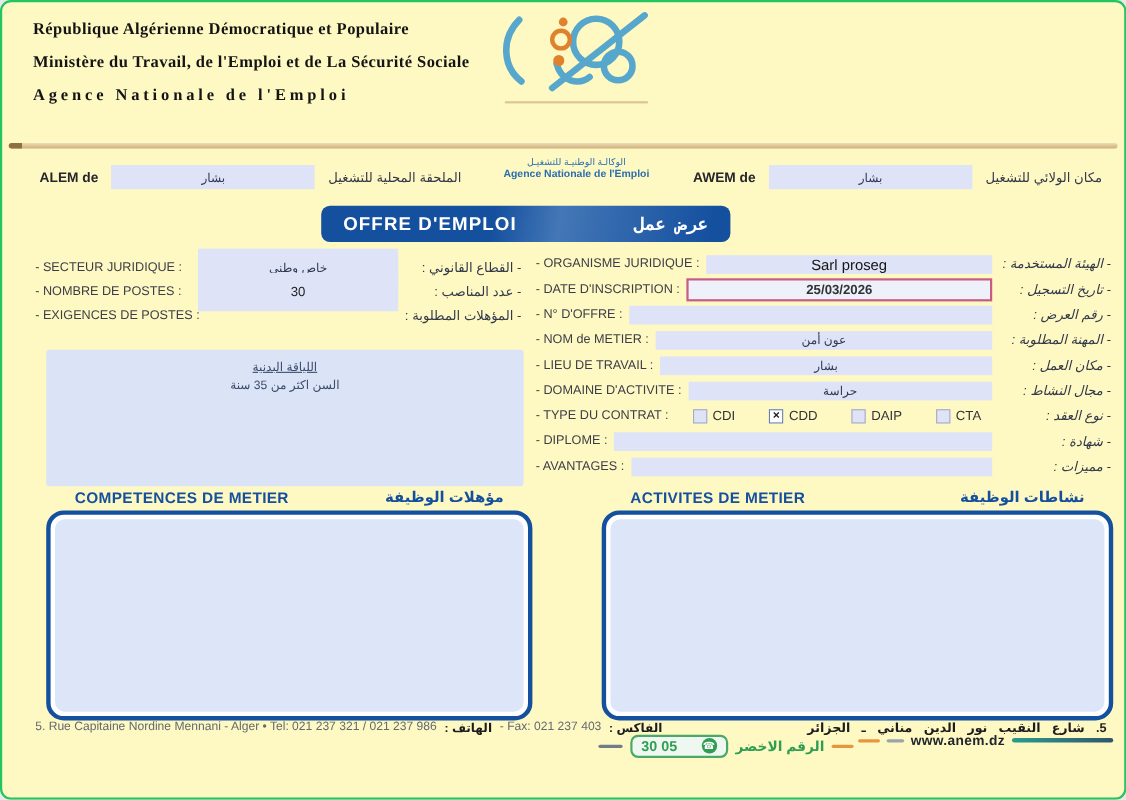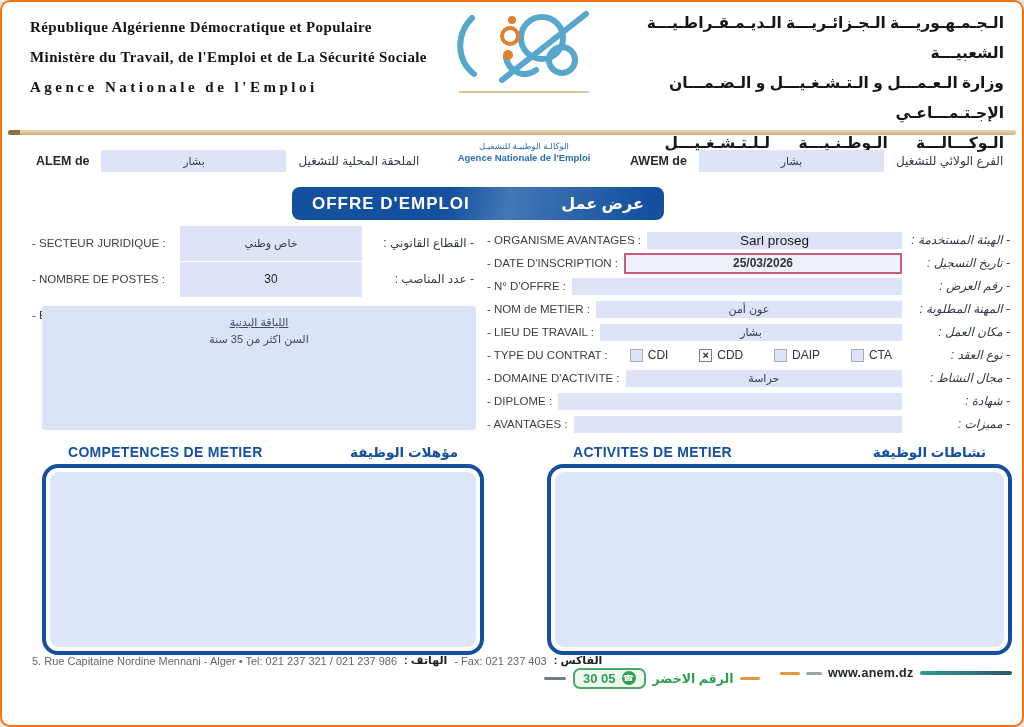--- a/index.html
+++ b/index.html
@@ -1,19 +1,19 @@
 <!DOCTYPE html>
 <html><head>
 <meta charset="utf-8">
 <style>
   html,body{margin:0;padding:0;background:#e8e8e8;}
   *{box-sizing:border-box;}
   .page{
-    position:relative;width:1024px;height:727px;background:#ffffff;
-    border:2px solid #f97316;border-radius:10px;overflow:hidden;
+    position:relative;width:1024px;height:727px;background:#fef9c3;
+    border:2px solid #22c55e;border-radius:10px;overflow:hidden;
     font-family:"Liberation Sans","DejaVu Sans",sans-serif;color:#222;
   }
   
   .hdr-left{position:absolute;left:28px;top:10px;}
   .hdr-left div{font-family:"Liberation Serif","DejaVu Serif",serif;font-weight:bold;font-size:15px;line-height:30px;color:#141414;letter-spacing:.4px;}
   .hdr-left .l3{letter-spacing:3.5px;}
   .logo{position:absolute;left:447px;top:6px;width:150px;text-align:center;}
   .logo-divider{height:2px;background:#dcc49a;margin:1px 10px 2px;}
   .logo-ar{font-size:8.5px;color:#2a6db0;direction:rtl;line-height:11px;margin-top:48px;}
   .logo-fr{font-size:9.5px;font-weight:bold;color:#2a6db0;line-height:12px;}
@@ -28,63 +28,63 @@
   .alem{left:34px;}
   .awem{left:628px;}
   .agency-label{font-size:12.5px;font-weight:600;color:#26262c;white-space:nowrap;}
   .agency-field{width:185px;height:22px;background:#dfe3f7;display:flex;align-items:center;justify-content:center;font-size:11px;color:#2e3a55;}
   .agency-ar{direction:rtl;font-size:12px;color:#33394a;white-space:nowrap;}
   
   .banner{position:absolute;left:290px;top:185px;width:372px;height:33px;border-radius:8px;
     background:linear-gradient(100deg,#15509f 0%,#15509f 42%,#4377b6 58%,#15509f 95%);
     display:flex;align-items:center;justify-content:space-between;padding:0 20px;color:#fff;}
   .banner-fr{font-size:17px;font-weight:bold;letter-spacing:1px;}
-  .banner-ar{font-size:16px;font-weight:bold;direction:rtl;}
-  
-  .col-left{position:absolute;left:30px;top:231px;width:442px;display:flex;flex-direction:column;gap:16px;}
+  .banner-ar{font-size:16px;font-weight:bold;direction:rtl;font-family:Liberation Mono, monospace;}
+  
+  .col-left{position:absolute;left:30px;top:231px;width:442px;display:flex;flex-direction:column;gap:2px;}
   .col-right{position:absolute;left:485px;top:229px;width:523px;display:flex;flex-direction:column;gap:5px;}
   .frow{display:flex;align-items:center;height:20px;}
   .col-right .frow{height:18px;}
   .flabel{font-size:11.5px;color:#3d3d47;white-space:nowrap;}
   .col-left .flabel{width:148px;}
   .ffield{height:35px;background:#dfe3f7;display:flex;align-items:center;justify-content:center;font-size:11px;color:#2e3a55;}
   .col-left .ffield{width:182px;}
   .col-right .ffield{flex:1;margin:0 10px 0 6px;height:17px;}
   .ffield.num{font-size:12px;color:#1f1f1f;}
   .ffield.big{font-size:13.5px;color:#151515;}
   .ffield.ghost{background:transparent;}
   .date-box{flex:1;margin:0 10px 0 6px;height:21px;border:2px solid #c95c7c;background:#eef0fa;
     display:flex;align-items:center;justify-content:center;font-size:12px;font-weight:600;color:#333;}
   .falabel{flex:1;direction:rtl;font-size:12px;color:#33394a;white-space:nowrap;}
   .col-right .falabel{flex:none;width:98px;font-style:italic;}
   .opts{flex:1;display:flex;align-items:center;justify-content:space-between;padding:0 10px 0 16px;margin:0 10px 0 6px;}
   .opt{display:flex;align-items:center;gap:5px;font-size:12px;color:#33333b;}
   .cbox{width:13px;height:13px;background:#dfe3f7;border:1px solid #a7abc0;font-size:11px;font-weight:bold;
     line-height:11px;text-align:center;color:#222;}
   .cbox.checked{background:#fff;border-color:#6b7fae;}
-  .exig-box{position:absolute;left:40px;top:304px;width:434px;height:124px;background:#dbe3f6;border-radius:3px;
+  .exig-box{position:absolute;left:40px;top:316px;width:434px;height:124px;background:#dbe3f6;border-radius:3px;
     direction:rtl;text-align:center;padding-top:8px;font-size:11px;color:#3c4c6e;line-height:17px;}
   .exig-box .u{text-decoration:underline;}
   
   .sec-head{position:absolute;top:442px;display:flex;justify-content:space-between;align-items:flex-end;padding:0 26px;}
   .sec-head.left{left:40px;width:442px;}
   .sec-head.right{left:545px;width:465px;}
   .sec-fr{color:#15509f;font-size:14px;font-weight:bold;letter-spacing:.3px;}
   .sec-ar{color:#15509f;font-size:13.5px;font-weight:bold;direction:rtl;}
   .bigbox{position:absolute;top:462px;height:191px;border:4px solid #15509f;border-radius:16px;background:#fff;padding:4px;}
   .bigbox.left{left:40px;width:442px;}
   .bigbox.right{left:545px;width:465px;}
   .bigbox-inner{width:100%;height:100%;background:#dde5f8;border-radius:9px;font-size:11px;color:#3c4c6e;}
   
   .green-grp{position:absolute;left:542px;top:664px;height:24px;display:flex;align-items:center;gap:7px;}
   .site-grp{position:absolute;left:778px;top:661px;height:20px;display:flex;align-items:center;gap:6px;}
   .dash-o{width:20px;height:3px;background:#e8963e;border-radius:2px;}
   .dash-g{width:16px;height:3px;background:#9aa4ac;border-radius:2px;}
   .dash-d{width:22px;height:3px;background:#6e7d88;border-radius:2px;}
-  .badge{display:flex;align-items:center;gap:6px;border:2px solid #4aa968;border-radius:7px;background:#eef8f1;padding:1px 8px;}
+  .badge{display:flex;align-items:center;gap:22px;border:2px solid #4aa968;border-radius:7px;background:#eef8f1;padding:1px 8px;}
   .badge-num{font-size:13px;font-weight:bold;color:#2f9e52;}
   .phone-ic{width:14px;height:14px;border-radius:50%;background:#2f9e52;color:#fff;font-size:9px;display:flex;align-items:center;justify-content:center;}
   .green-label{font-size:12.5px;font-weight:bold;color:#2f9e52;direction:rtl;}
   .site{font-size:12.5px;font-weight:600;color:#20262e;letter-spacing:.3px;}
   .teal-line{width:92px;height:4px;border-radius:2px;background:linear-gradient(to right,#2a9b8f,#31566b);}
   .addr-row{position:absolute;left:30px;right:16px;top:652px;display:flex;align-items:center;gap:7px;font-size:11px;color:#63696f;}
   .addr-ar-lbl{direction:rtl;font-weight:bold;color:#1d1d1d;font-size:11px;white-space:nowrap;}
   .addr-ar{flex:1;direction:rtl;font-weight:bold;color:#1d1d1d;font-size:11.5px;word-spacing:7px;white-space:nowrap;}
 </style>
 </head>
@@ -111,37 +111,32 @@
         <circle cx="62" cy="12" r="4"></circle>
         <circle cx="58" cy="47" r="5"></circle>
       </g>
       <circle cx="60" cy="28" r="8" fill="none" stroke="#e0812e" stroke-width="4"></circle>
     </svg>
     <div class="logo-divider"></div>
     <div class="logo-ar">الوكالـة الوطنيـة للتشغيـل</div>
     <div class="logo-fr">Agence Nationale de l'Emploi</div>
   </div>
 
-  <div class="hdr-right">
-    <div class="l1">الـجـمـهـوريـــة الـجـزائـريـــة الـديـمـقـراطـيـــة الشعبيـــة</div>
-    <div class="l2">وزارة الـعـمـــل و الـتـشـغـيـــل و الـضـمـــان الإجـتـمـــاعـي</div>
-    <div class="l3">الـوكـــالـــة الـوطـنـيـــة لـلـتـشـغـيـــل</div>
-  </div>
 
   <div class="top-sep"></div>
 
   <div class="agency alem">
     <span class="agency-label">ALEM de</span>
     <span class="agency-field">بشار</span>
     <span class="agency-ar">الملحقة المحلية للتشغيل</span>
   </div>
   <div class="agency awem">
     <span class="agency-label">AWEM de</span>
     <span class="agency-field">بشار</span>
-    <span class="agency-ar">الفرع الولائي للتشغيل</span>
+    <span class="agency-ar">مكان الولائي للتشغيل</span>
   </div>
 
   <div class="banner">
     <span class="banner-fr">OFFRE D'EMPLOI</span>
     <span class="banner-ar">عرض عمل</span>
   </div>
 
   <div class="col-left">
     <div class="frow">
       <span class="flabel">- SECTEUR JURIDIQUE :</span>
@@ -160,21 +155,21 @@
     </div>
   </div>
 
   <div class="exig-box">
     <div class="u">اللياقة البدنية</div>
     <div>السن اكثر من 35 سنة</div>
   </div>
 
   <div class="col-right">
     <div class="frow">
-      <span class="flabel">- ORGANISME AVANTAGES :</span>
+      <span class="flabel">- ORGANISME JURIDIQUE :</span>
       <span class="ffield big">Sarl proseg</span>
       <span class="falabel">- الهيئة المستخدمة :</span>
     </div>
     <div class="frow">
       <span class="flabel">- DATE D'INSCRIPTION :</span>
       <span class="date-box">25/03/2026</span>
       <span class="falabel">- تاريخ التسجيل :</span>
     </div>
     <div class="frow">
       <span class="flabel">- N° D'OFFRE :</span>
@@ -185,45 +180,45 @@
       <span class="flabel">- NOM de METIER :</span>
       <span class="ffield">عون أمن</span>
       <span class="falabel">- المهنة المطلوبة :</span>
     </div>
     <div class="frow">
       <span class="flabel">- LIEU DE TRAVAIL :</span>
       <span class="ffield">بشار</span>
       <span class="falabel">- مكان العمل :</span>
     </div>
     <div class="frow">
-      <span class="flabel">- TYPE DU CONTRAT :</span>
-      <span class="opts">
-        <span class="opt">
-          <span class="cbox"></span>
-          <span>CDI</span>
-        </span>
-        <span class="opt">
-          <span class="cbox checked">×</span>
-          <span>CDD</span>
-        </span>
-        <span class="opt">
-          <span class="cbox"></span>
-          <span>DAIP</span>
-        </span>
-        <span class="opt">
-          <span class="cbox"></span>
-          <span>CTA</span>
-        </span>
-      </span>
-      <span class="falabel">- نوع العقد :</span>
-    </div>
-    <div class="frow">
       <span class="flabel">- DOMAINE D'ACTIVITE :</span>
       <span class="ffield">حراسة</span>
       <span class="falabel">- مجال النشاط :</span>
+    </div>
+    <div class="frow">
+      <span class="flabel">- TYPE DU CONTRAT :</span>
+      <span class="opts">
+        <span class="opt">
+          <span class="cbox"></span>
+          <span>CDI</span>
+        </span>
+        <span class="opt">
+          <span class="cbox checked">×</span>
+          <span>CDD</span>
+        </span>
+        <span class="opt">
+          <span class="cbox"></span>
+          <span>DAIP</span>
+        </span>
+        <span class="opt">
+          <span class="cbox"></span>
+          <span>CTA</span>
+        </span>
+      </span>
+      <span class="falabel">- نوع العقد :</span>
     </div>
     <div class="frow">
       <span class="flabel">- DIPLOME :</span>
       <span class="ffield"></span>
       <span class="falabel">- شهادة :</span>
     </div>
     <div class="frow">
       <span class="flabel">- AVANTAGES :</span>
       <span class="ffield"></span>
       <span class="falabel">- مميزات :</span>
@@ -258,15 +253,16 @@
     <span class="dash-o"></span>
     <span class="dash-g"></span>
     <span class="site">www.anem.dz</span>
     <span class="teal-line"></span>
   </div>
   <div class="addr-row">
     <span>5. Rue Capitaine Nordine Mennani - Alger • Tel: 021 237 321 / 021 237 986</span>
     <span class="addr-ar-lbl">الهاتف :</span>
     <span>- Fax: 021 237 403</span>
     <span class="addr-ar-lbl">الفاكس :</span>
+    <span class="addr-ar">5. شارع النقيب نور الدين مناني ـ الجزائر</span>
   </div>
 
 </div>
 
 </body></html>

